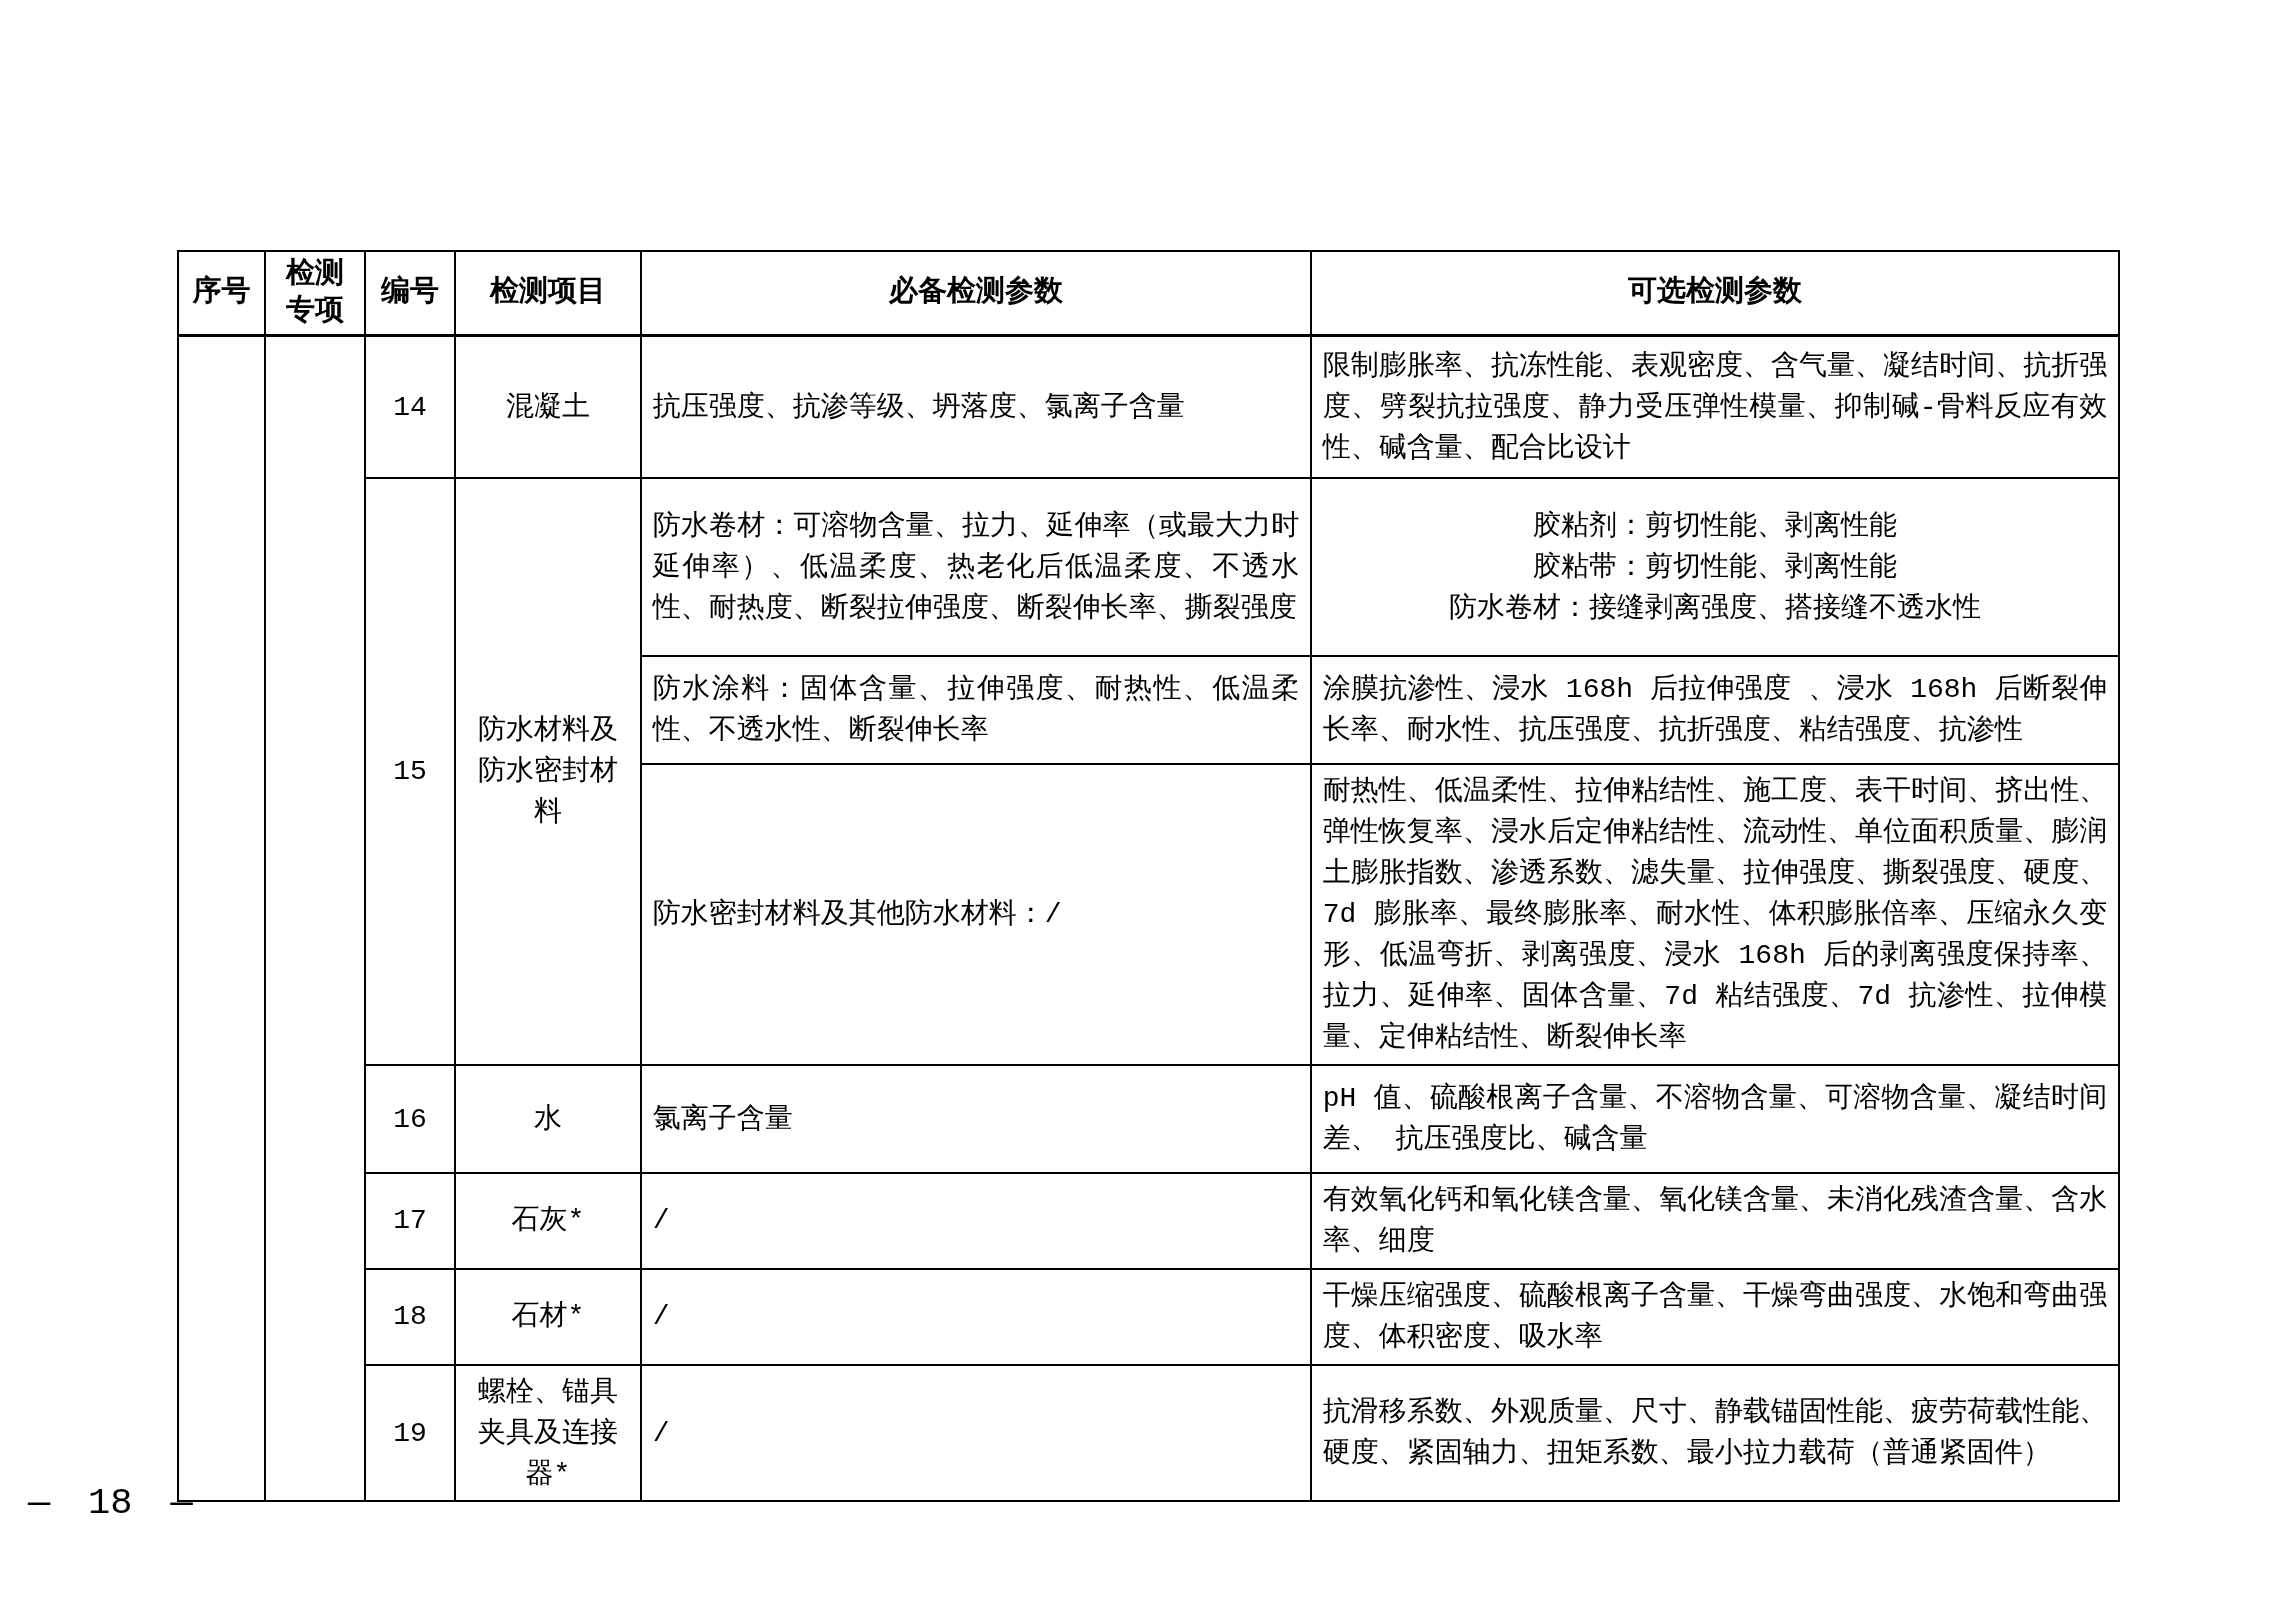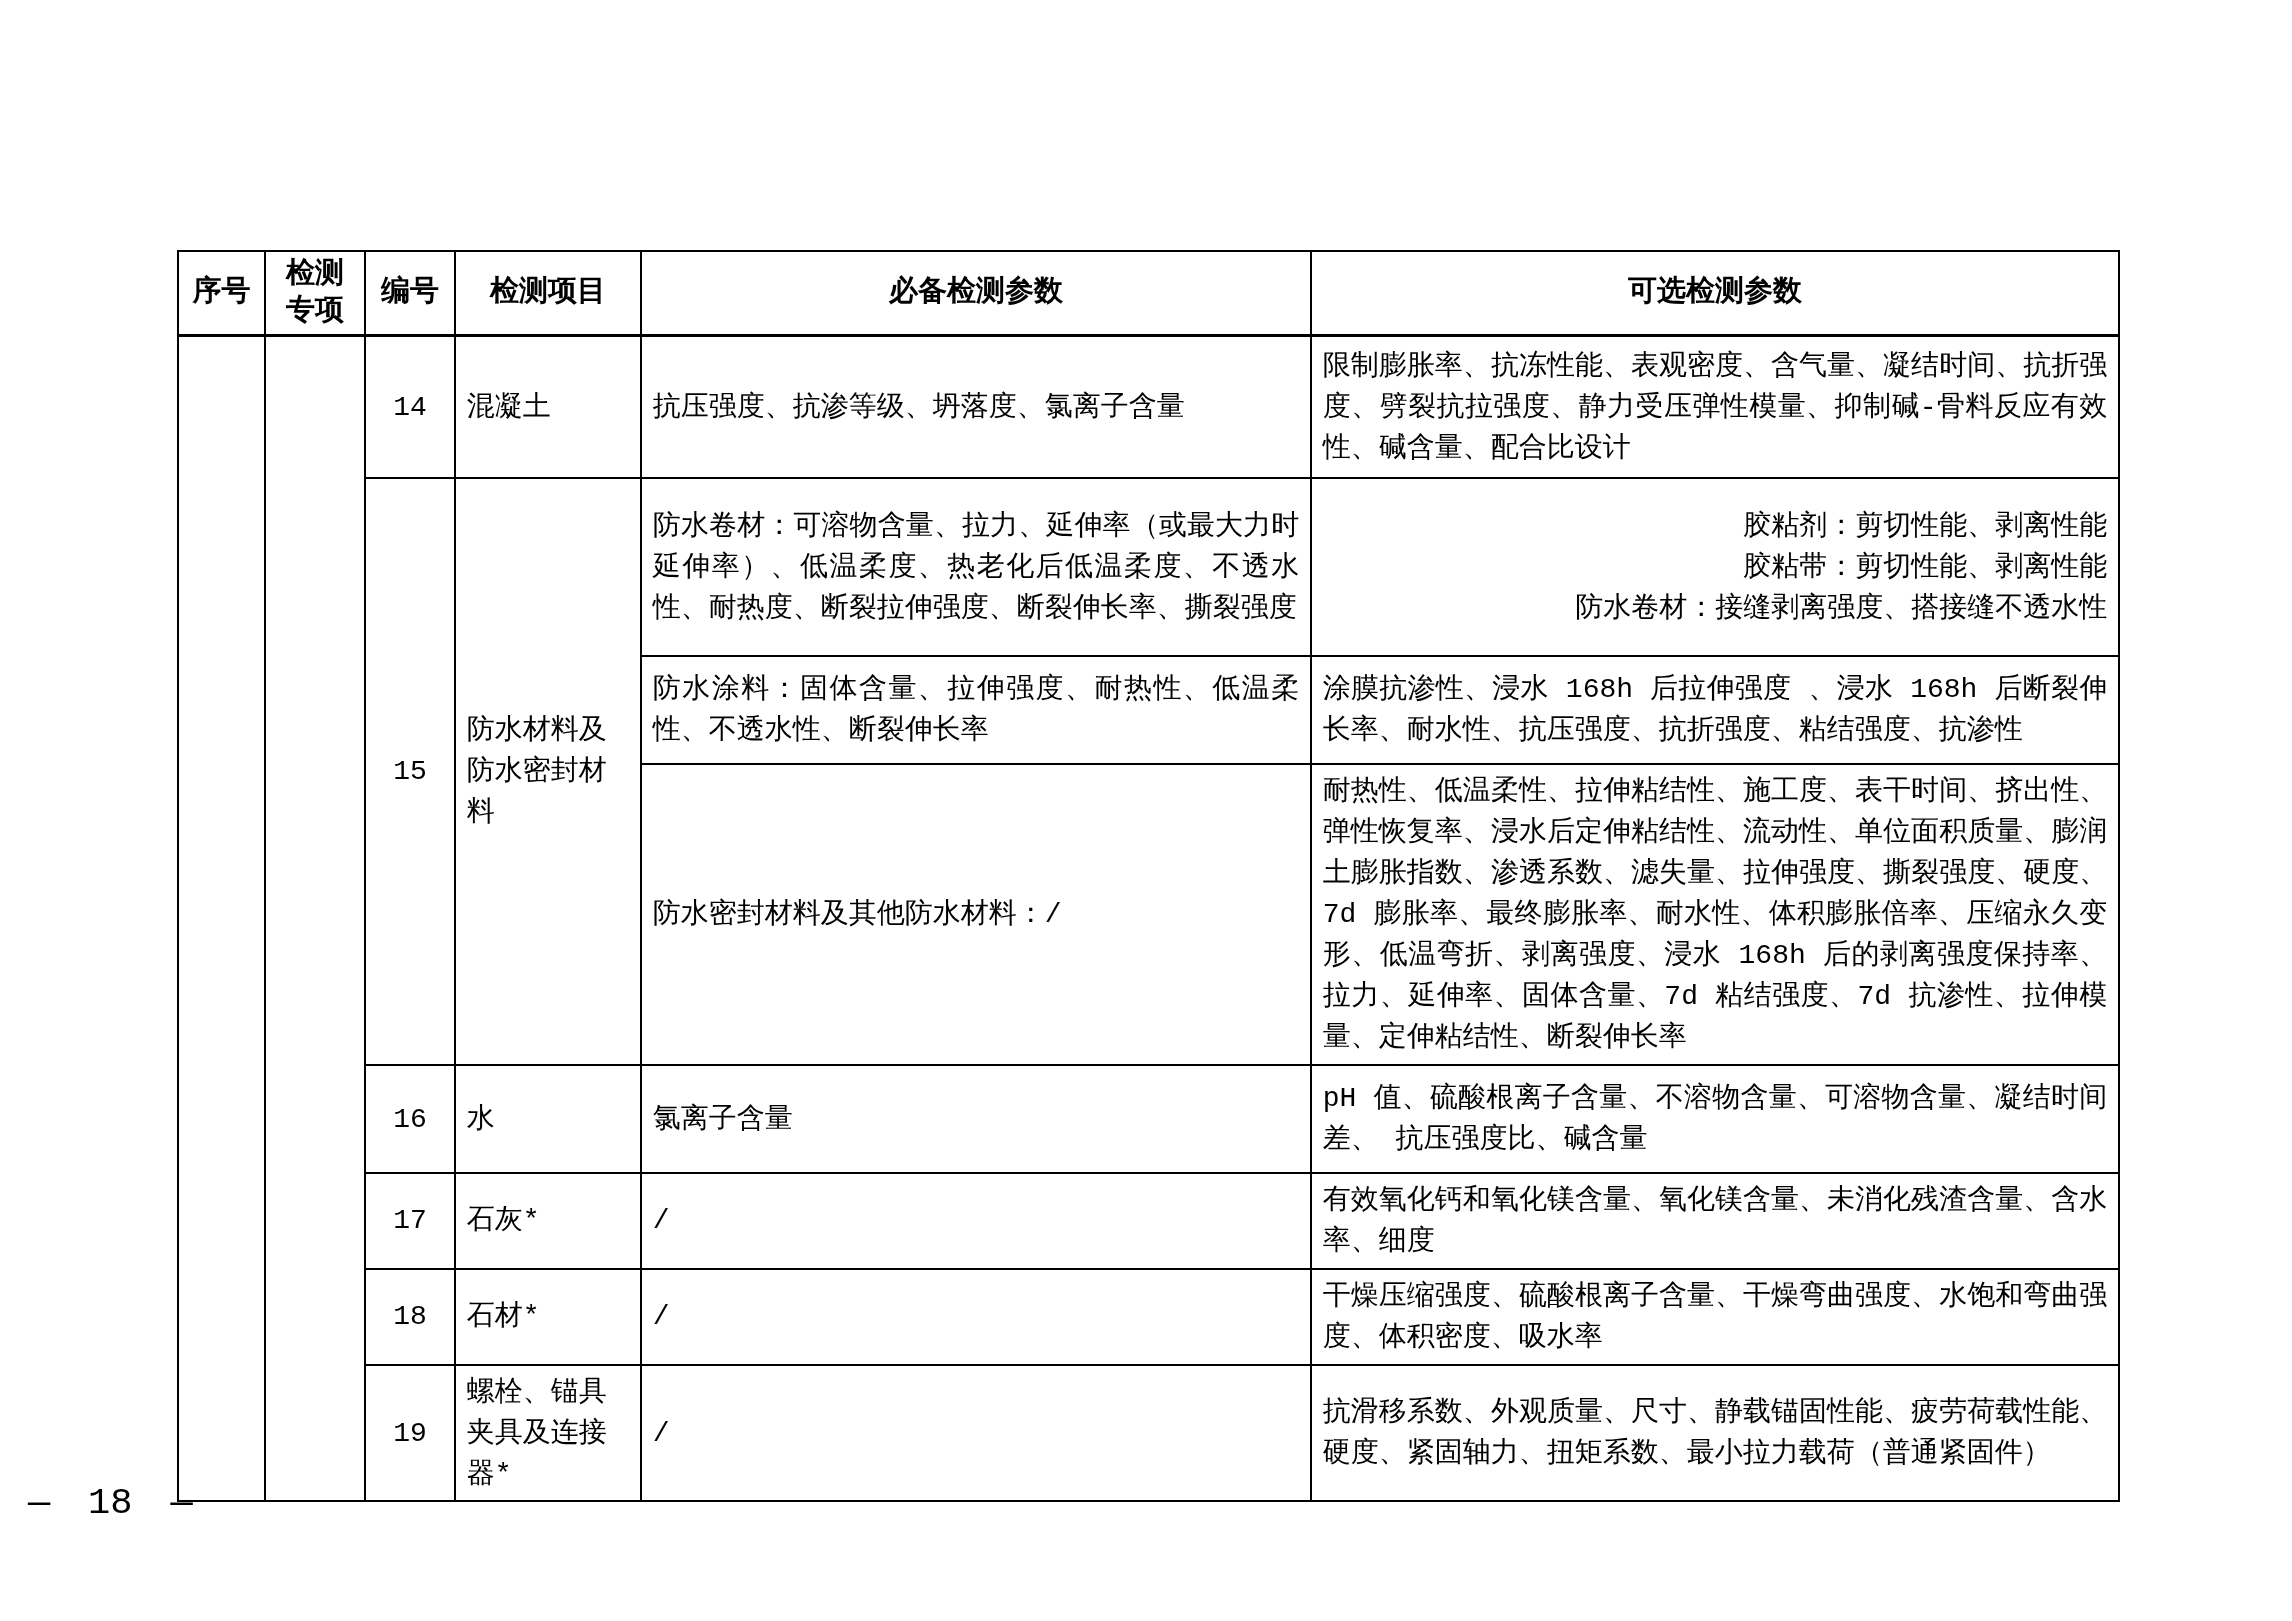--- a/index.html
+++ b/index.html
@@ -36,23 +36,23 @@
     font-size: 29px;
     line-height: 37px;
     text-align: center;
     border-bottom-width: 3.9px;
     height: 74px;
     padding: 3.9px 5.9px;
   }
   .cell-center { }
   .para { text-align: justify; margin-left: 12px; }
   .num-cell { text-align: center; }
-  .item-cell { text-align: left; font-size: 27.4px; padding: 5.9px 11.8px; }
+  .item-cell { text-align: center; font-size: 27.4px; padding: 5.9px 11.8px; }
   .item-tight { font-size: 26.5px; }
-  .opt-line { text-align: right; }
+  .opt-line { text-align: center; }
   .page-footer {
     position: absolute;
     left: 0; top: 1482px;
     width: 2182px;
     text-align: left;
     font-size: 37px;
     word-spacing: 15.7px;
     color: #000;
     margin-left: 28px;
   }

